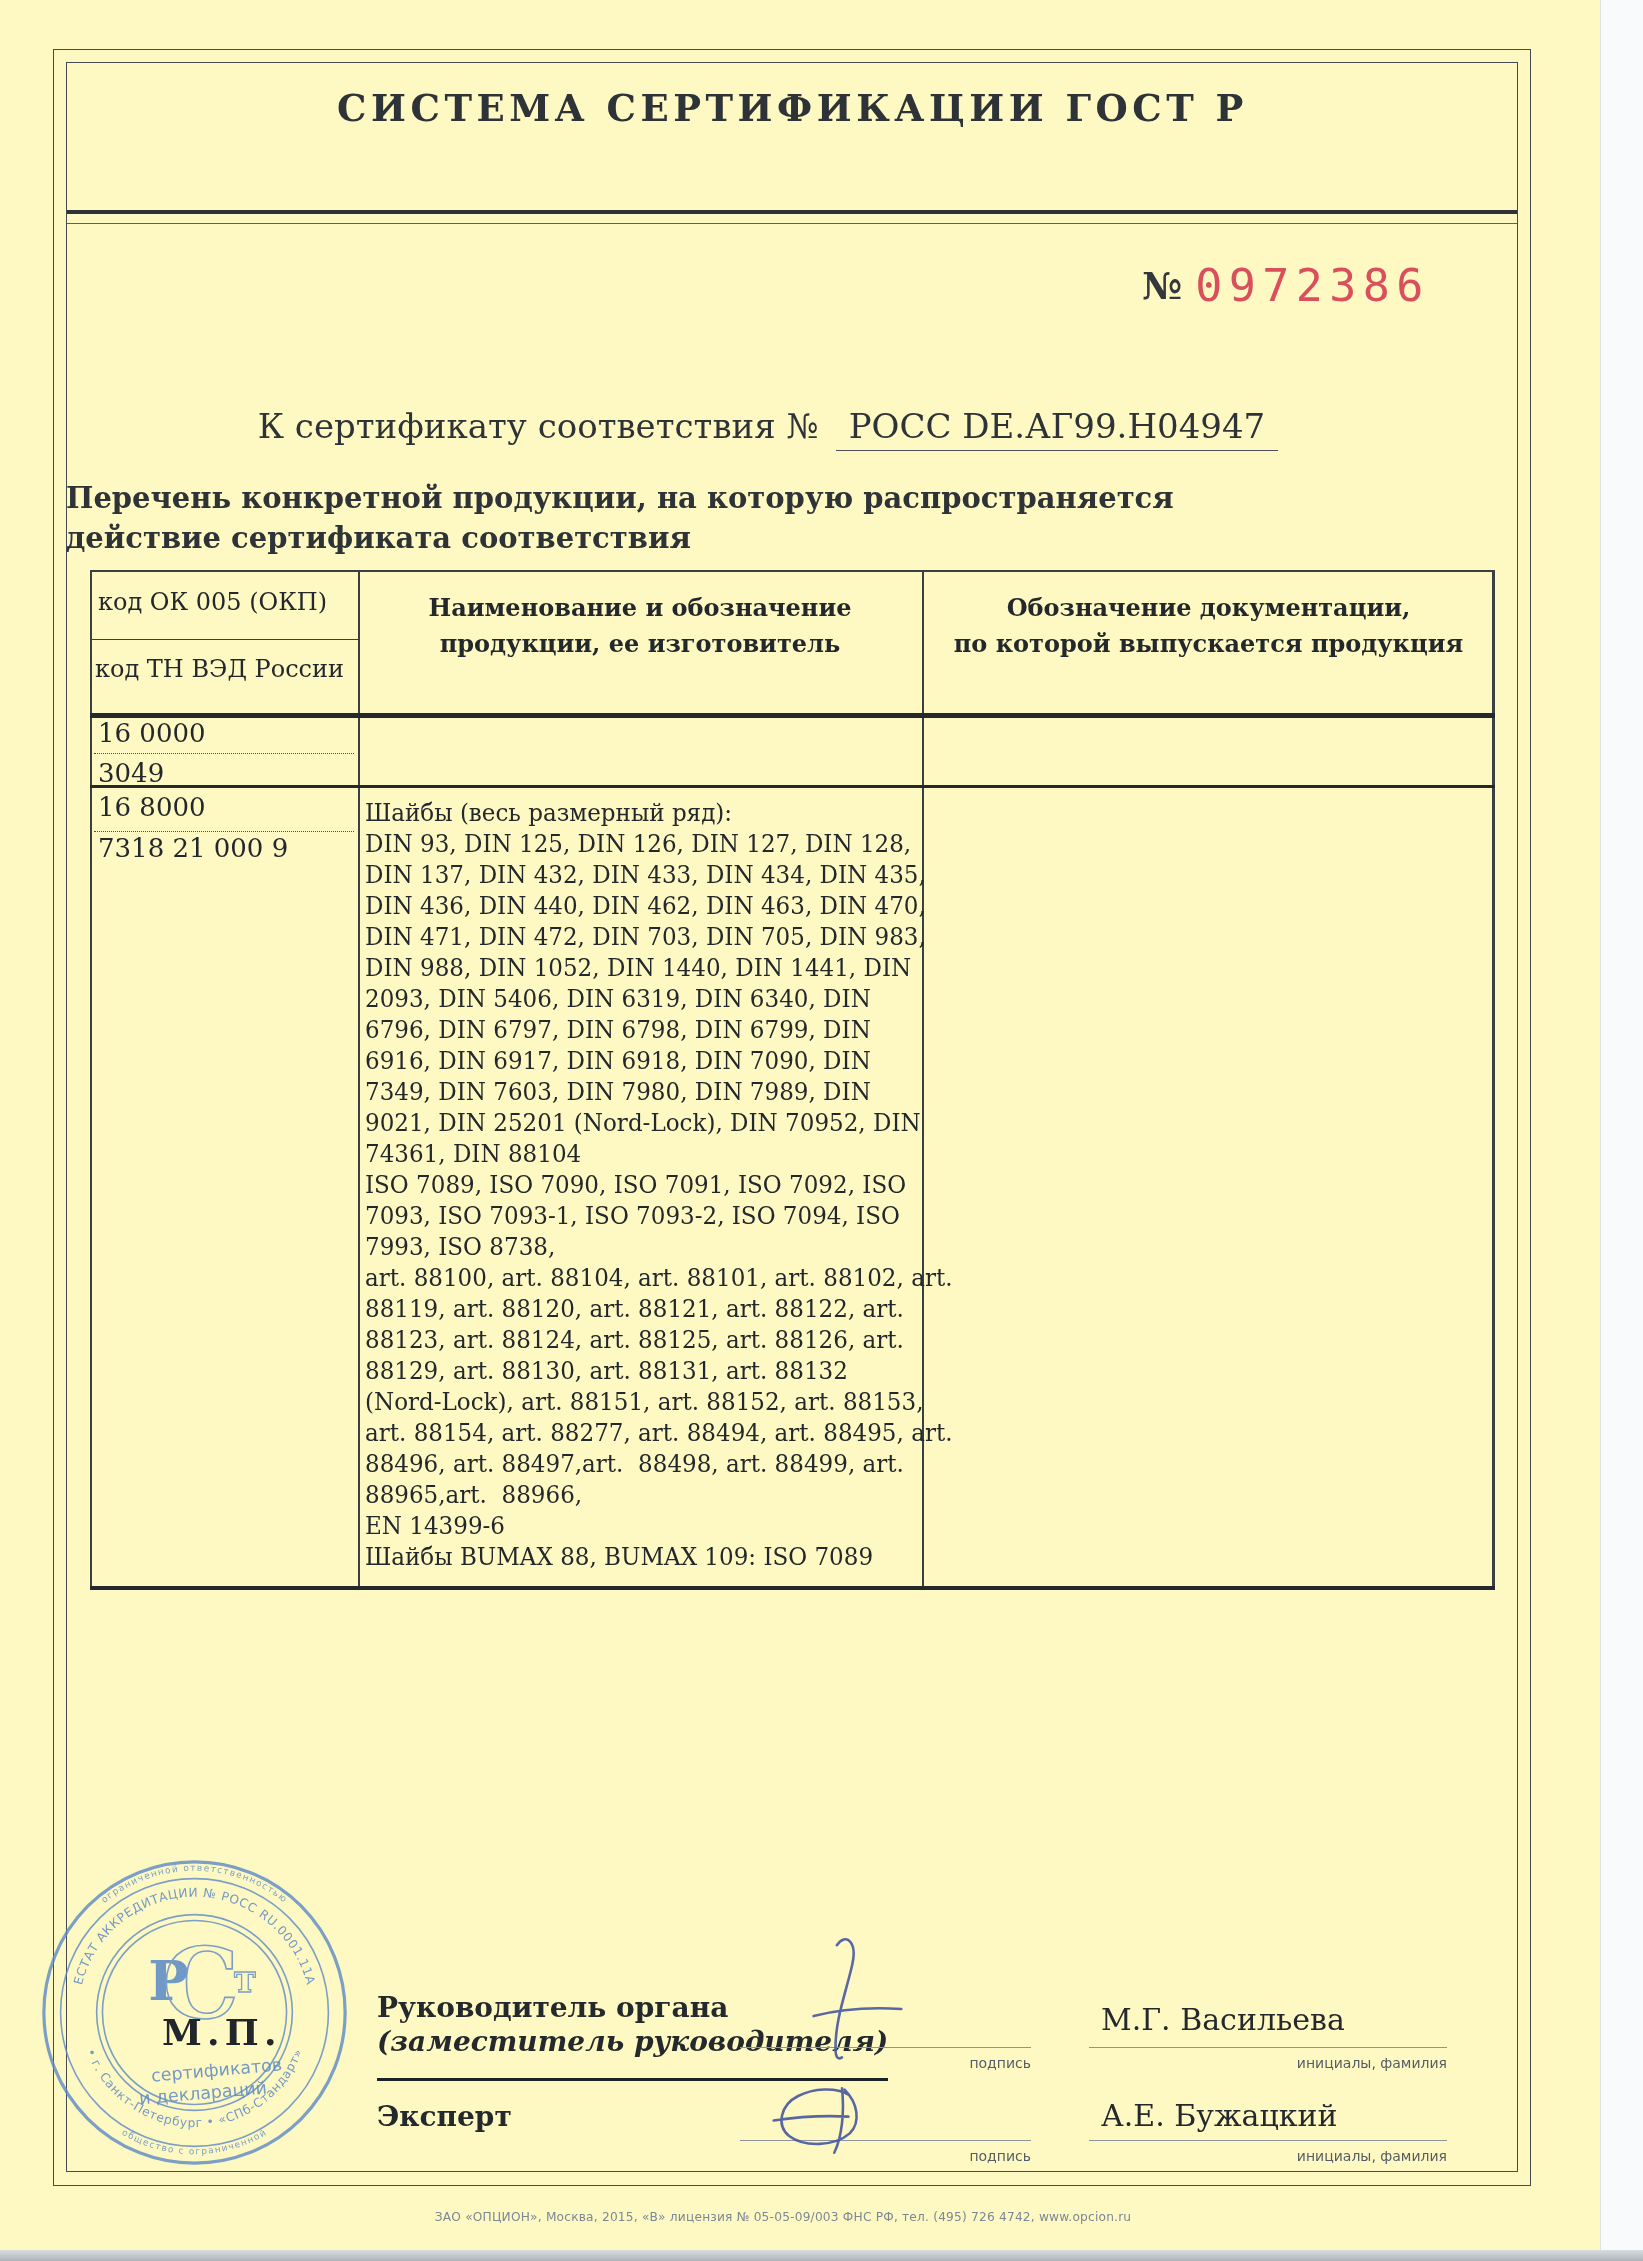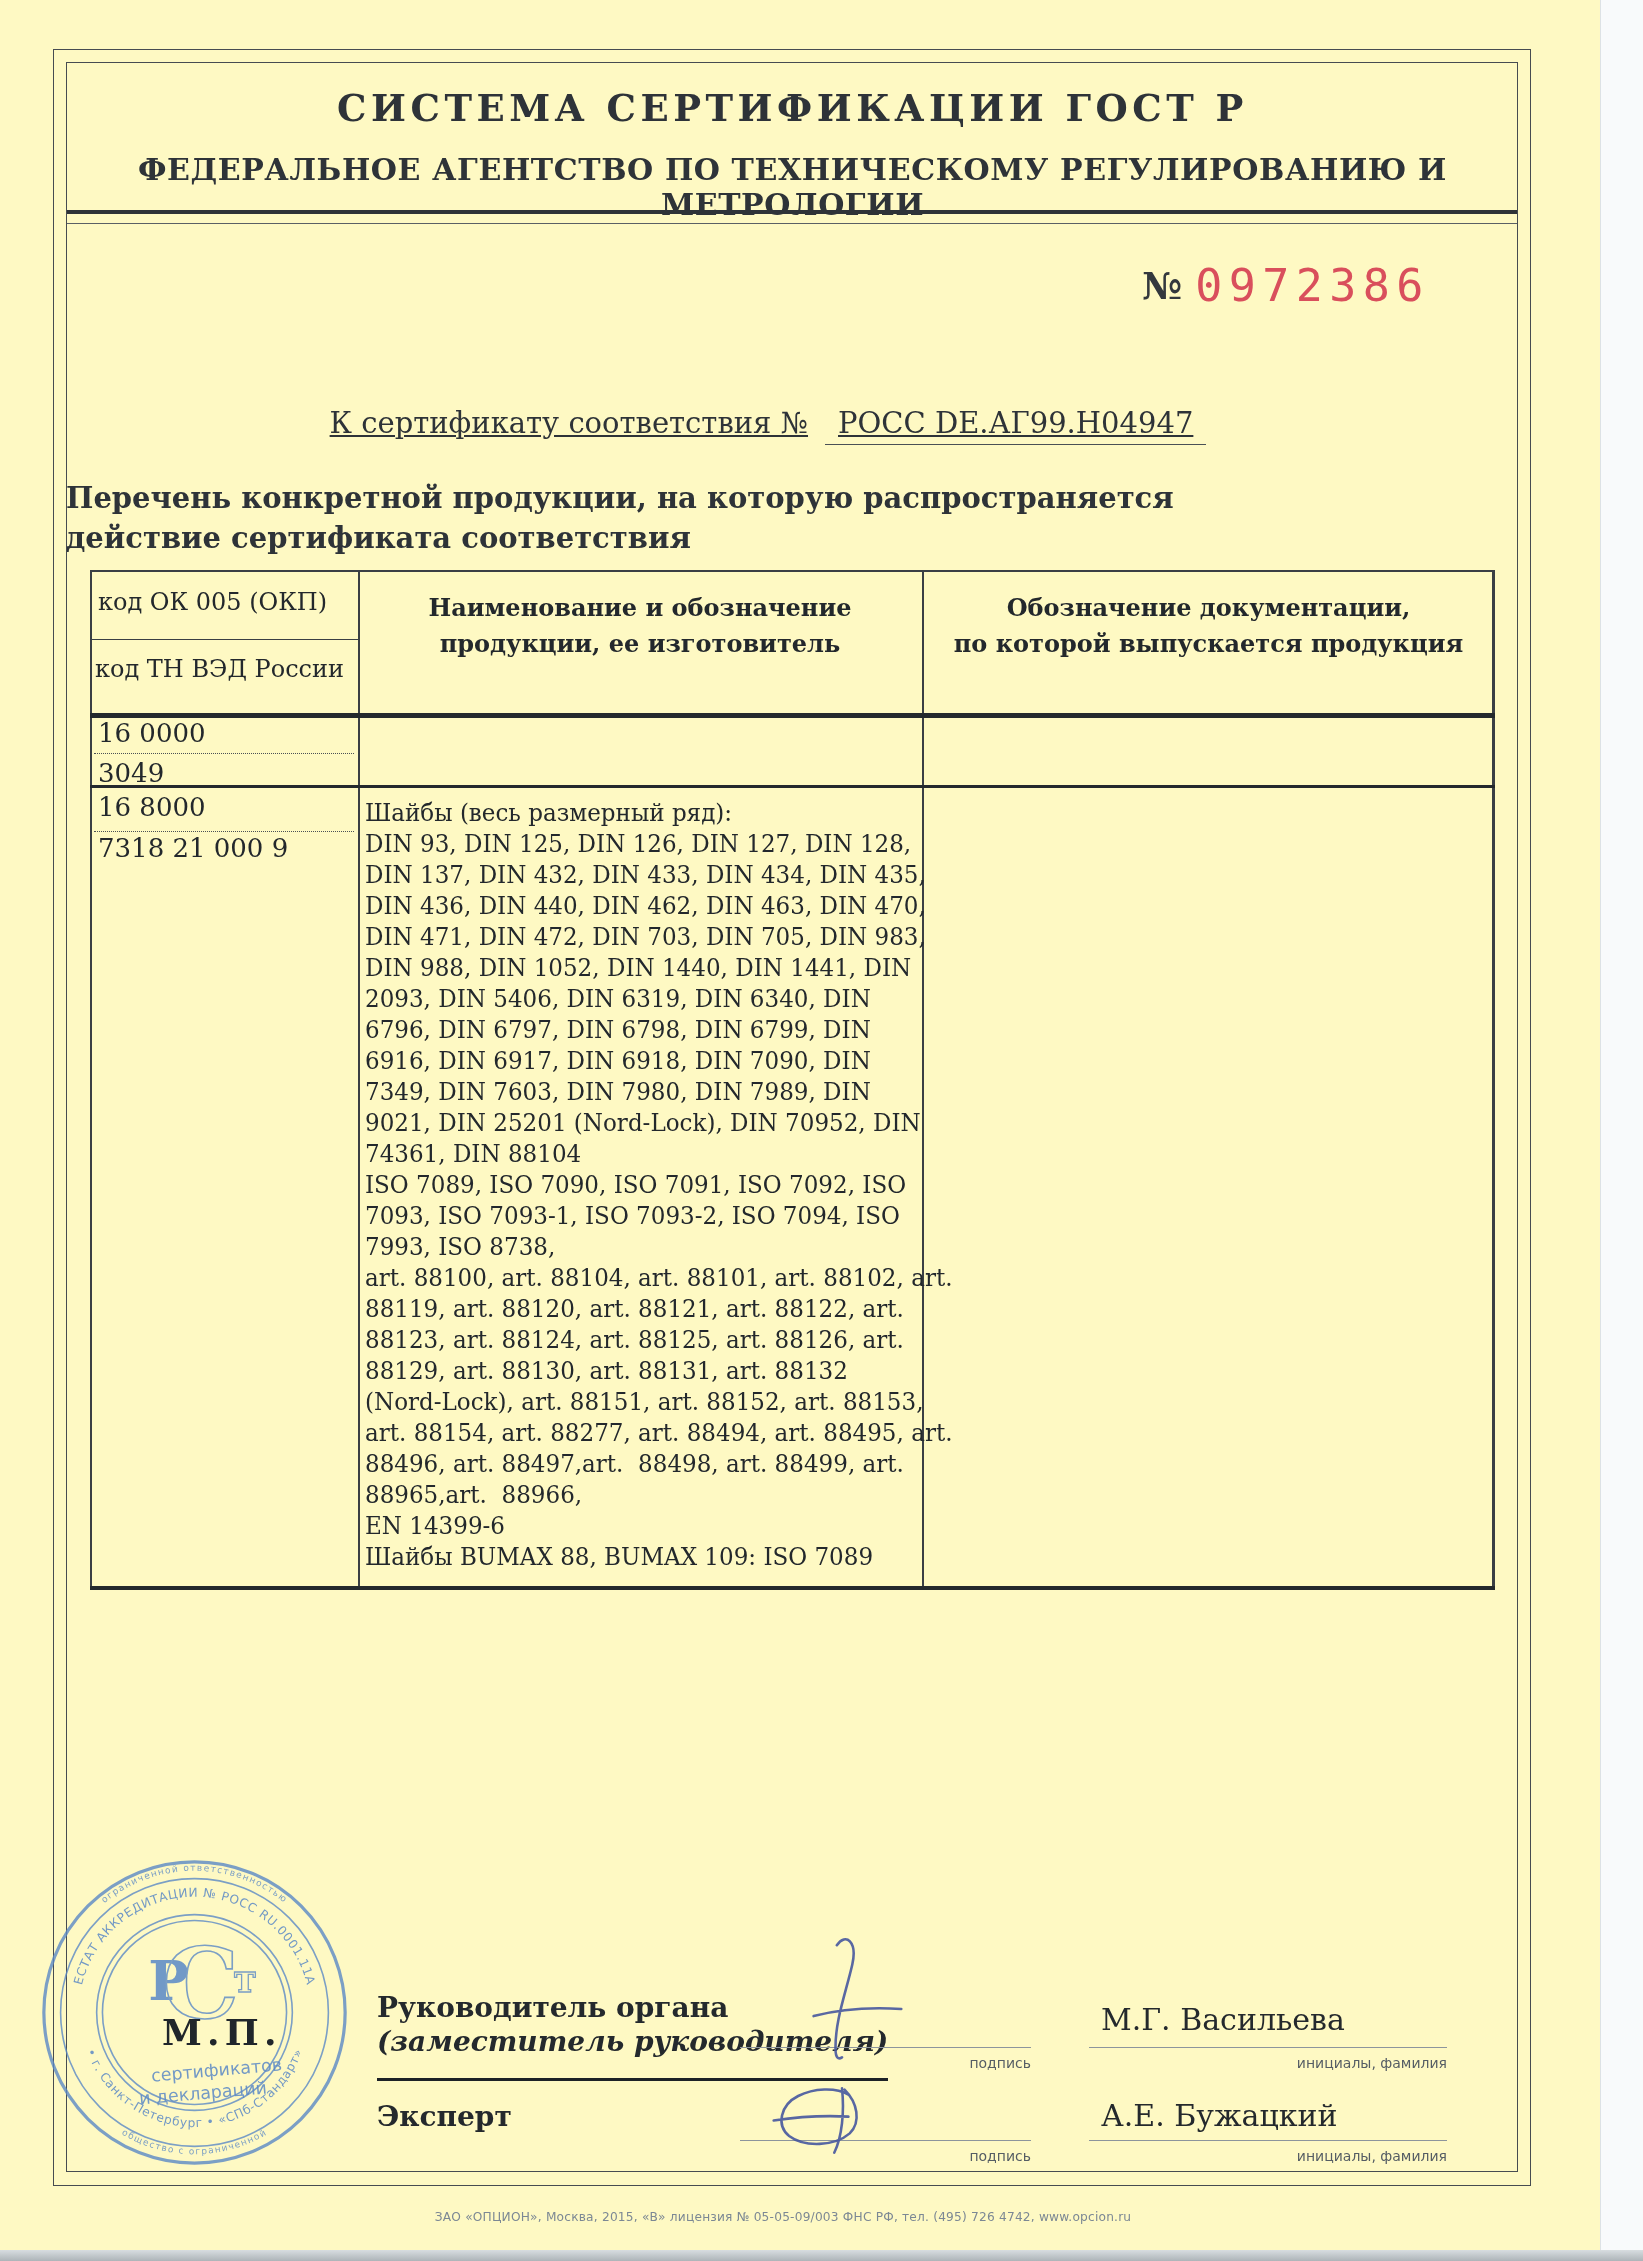--- a/index.html
+++ b/index.html
@@ -26,21 +26,21 @@
   .rule2{position:absolute;left:67px;top:223px;width:1450px;height:1.3px;background:#5a6065;}
 
   
   .formnum{position:absolute;left:1142px;top:259px;display:flex;align-items:flex-start;}
   .formnum .no{font-size:37px;font-weight:bold;color:#33383d;margin-right:13px;margin-top:5.2px;}
   .formnum .digits{font-family:"DejaVu Sans Mono", monospace;font-size:45px;color:#d94f5c;letter-spacing:6.4px;}
 
   .title{position:absolute;left:66px;top:317px;width:1453px;text-align:center;
          font-size:41px;font-weight:bold;letter-spacing:2.6px;color:#2e3338;}
 
-  .certline{position:absolute;left:66px;top:406px;width:1404px;text-align:center;font-size:29px;color:#2e3338;text-decoration:underline;}
+  .certline{position:absolute;left:66px;top:406px;width:1404px;text-align:center;font-size:34px;color:#2e3338;}
   .certline .num{margin-left:17px;padding:0 13px 3.9px 13px;border-bottom:1.9px solid #4a5055;}
 
   .subtitle{position:absolute;left:66px;top:478px;width:1453px;text-align:left;
             font-size:29px;font-weight:bold;line-height:40px;color:#2e3338;}
 
   
   .t-txt{position:absolute;font-size:24px;color:#23282c;}
   .t-code{position:absolute;font-size:26px;color:#23282c;}
   .t-head{position:absolute;font-size:24px;font-weight:bold;text-align:center;line-height:36px;color:#23282c;}
   .products{
@@ -72,21 +72,20 @@
 </style>
 </head>
 <body>
 
 <div class="paper">
 
   <div class="border-outer"></div>
   <div class="border-inner"></div>
 
   <div class="hdr1">СИСТЕМА СЕРТИФИКАЦИИ ГОСТ Р</div>
-  <div class="hdr2">ФЕДЕРАЛЬНОЕ АГЕНТСТВО ПО ТЕХНИЧЕСКОМУ РЕГУЛИРОВАНИЮ И МЕТРОЛОГИИ</div>
   <div class="rule1"></div>
   <div class="rule2"></div>
 
   <div class="formnum">
     <span class="no">№</span>
     <span class="digits">0972386</span>
   </div>
 
   <div class="certline">
     <span>К сертификату соответствия №</span><span class="num">РОСС DE.АГ99.Н04947</span>

